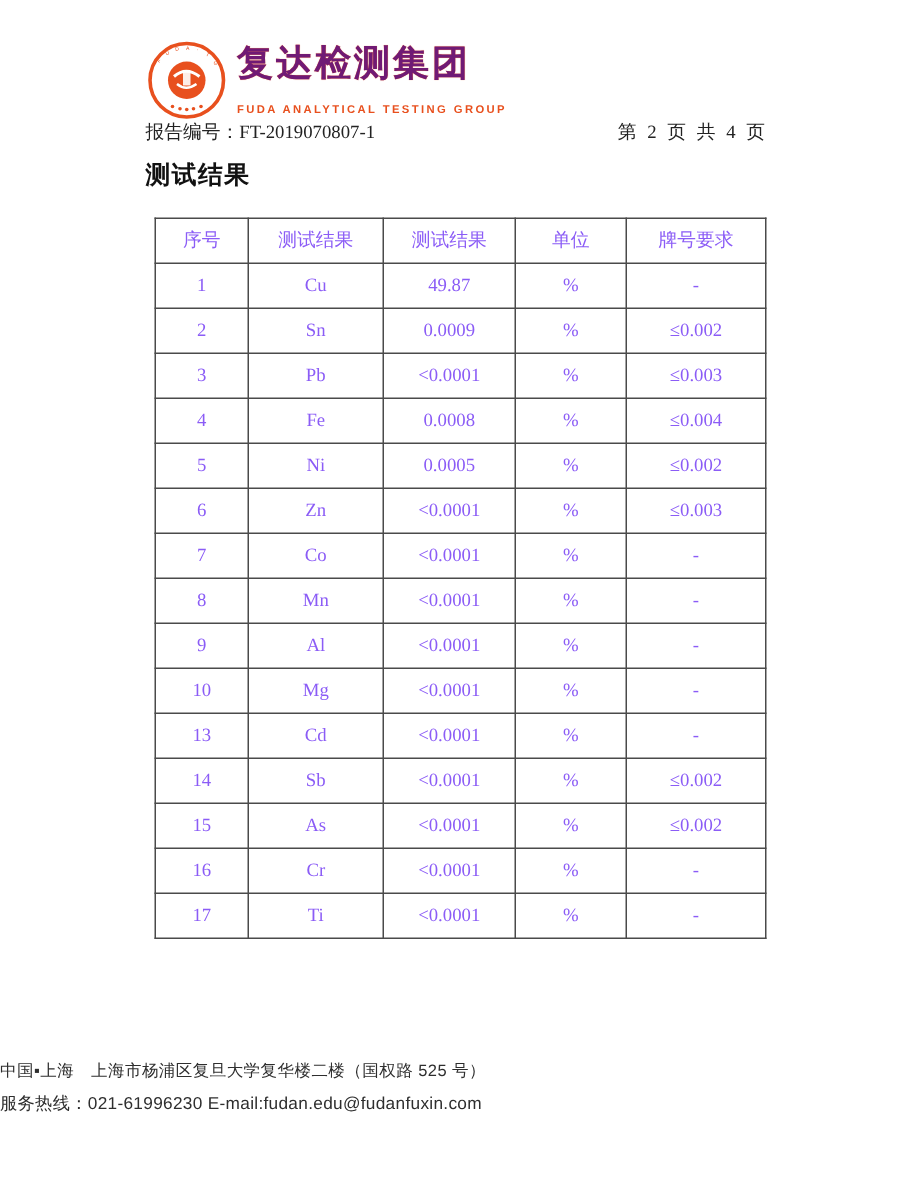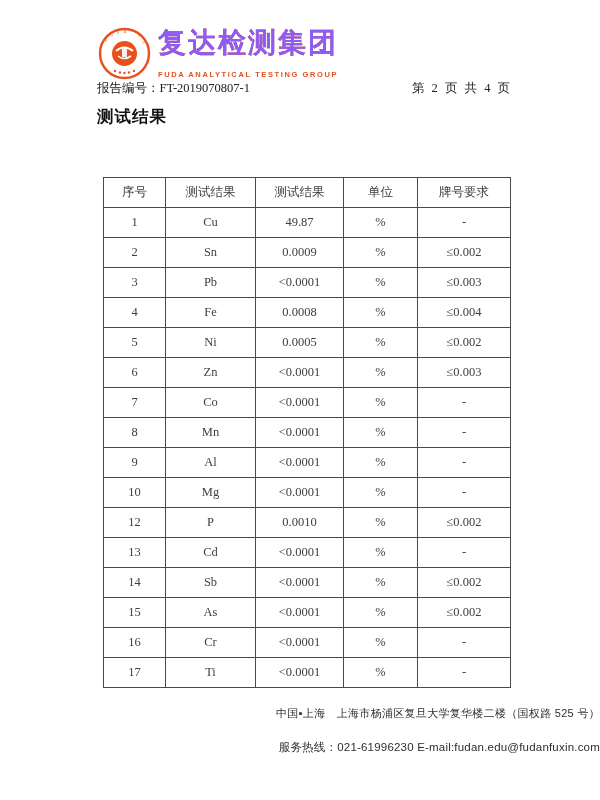--- a/index.html
+++ b/index.html
@@ -13,22 +13,22 @@
   }
   
   .brand{
     position:absolute;left:98px;top:27px;
     display:flex;align-items:center;gap:7px;
   }
   .seal{width:53px;height:53px;flex:0 0 auto;}
   .brand-text{display:flex;flex-direction:column;line-height:1;}
   .brand-cn{
     font-family:"Liberation Sans","DejaVu Sans",sans-serif;
-    font-weight:bold;font-size:28px;letter-spacing:2px;
-    color:#8b5cf6;
+    font-weight:bold;font-size:24px;letter-spacing:2px;
+    color:#701a75;
     text-shadow:0 0 0.5px #e8501e;
   }
   .brand-en{
     font-family:"Liberation Sans","DejaVu Sans",sans-serif;
     font-weight:bold;font-size:7.5px;letter-spacing:1.6px;
     color:#e8501e;margin-top:14px;
   }
   .report-row{
     position:absolute;left:97px;right:88px;top:80px;
     display:flex;justify-content:space-between;align-items:baseline;
@@ -39,38 +39,38 @@
   .section-title{
     position:absolute;left:97px;top:106px;
     font-size:16.5px;font-weight:bold;color:#111;
     font-family:"Liberation Sans","DejaVu Sans",sans-serif;
     letter-spacing:1px;
   }
   
   table.results{
     position:absolute;left:103px;top:145px;
     border-collapse:collapse;table-layout:fixed;
-    font-size:12.5px;color:#404040;margin-top:32px;
+    font-size:12.5px;color:#8b5cf6;
   }
   table.results th,table.results td{
     border:1px solid #4a4a4a;
     text-align:center;vertical-align:middle;
     height:29px;padding:0;
     font-weight:normal;
   }
   table.results th{font-size:12.5px;}
   
   .footer{
     position:absolute;left:0;right:0;top:706px;
-    text-align:right;
+    text-align:left;
     font-family:"Liberation Sans","DejaVu Sans",sans-serif;
     color:#2e2e2e;
   }
   .footer-line1{font-size:11px;letter-spacing:0.3px;}
-  .footer-line2{font-size:11.5px;margin-top:19px;letter-spacing:0.2px;}
+  .footer-line2{font-size:11.5px;margin-top:7px;letter-spacing:0.2px;}
 </style>
 </head>
 <body>
 
 <div class="page">
 
   <div class="brand">
     <svg class="seal" viewBox="0 0 53 53">
       <circle cx="26.5" cy="26.5" r="24.5" fill="none" stroke="#e8501e" stroke-width="2.4"></circle>
       <circle cx="26.5" cy="26.5" r="12.5" fill="#e8501e"></circle>
@@ -189,27 +189,20 @@
           <td>-</td>
         </tr>
         <tr>
           <td>10</td>
           <td>Mg</td>
           <td>&lt;0.0001</td>
           <td>%</td>
           <td>-</td>
         </tr>
         <tr>
-          <td>12</td>
-          <td>P</td>
-          <td>0.0010</td>
-          <td>%</td>
-          <td>≤0.002</td>
-        </tr>
-        <tr>
           <td>13</td>
           <td>Cd</td>
           <td>&lt;0.0001</td>
           <td>%</td>
           <td>-</td>
         </tr>
         <tr>
           <td>14</td>
           <td>Sb</td>
           <td>&lt;0.0001</td>

